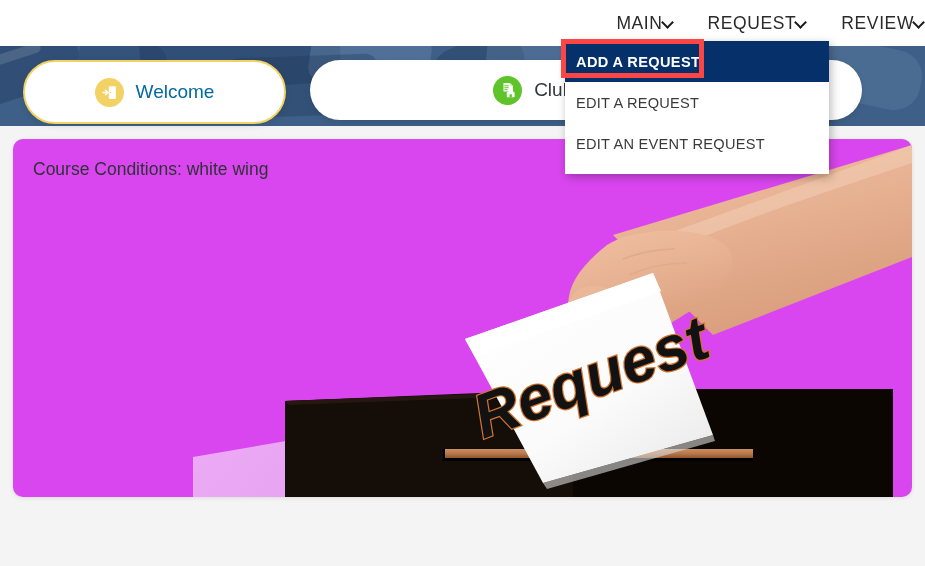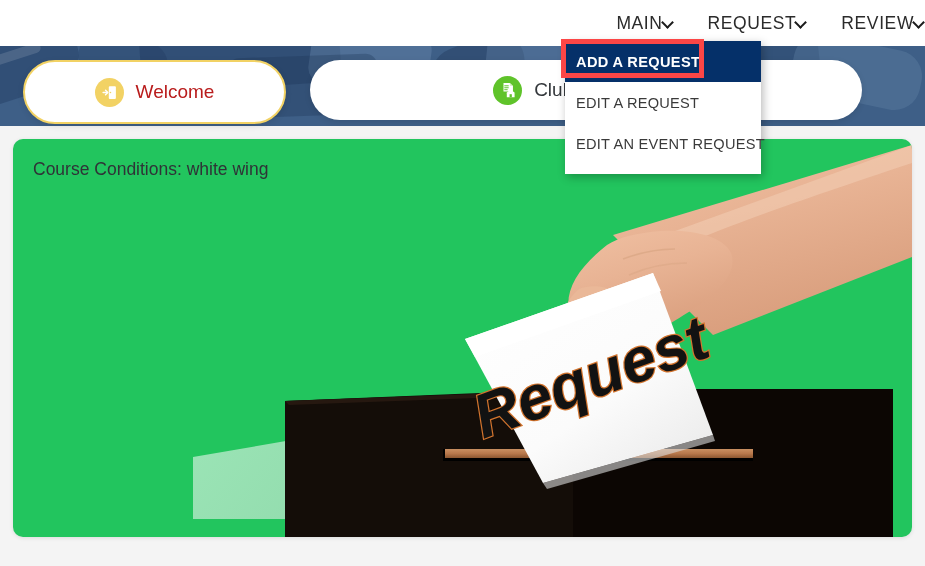--- a/index.html
+++ b/index.html
@@ -134,41 +134,41 @@
   .tab-club {
     left: 310px;
     top: 2px;
     width: 552px;
     border: none;
   }
   .tab-label {
     font-size: 19px;
     font-family: "Liberation Sans", sans-serif;
   }
-  .tab-welcome .tab-label { color: #b91c1c; }
+  .tab-welcome .tab-label { color: #0369a1; }
   .tab-club .tab-label { color: #33373b; }
 
   .icon-circle {
     width: 29px; height: 29px;
     border-radius: 50%;
     display: flex;
     align-items: center;
     justify-content: center;
     flex: none;
   }
   .ic-yellow { background: #f2d264; }
   .ic-green  { background: #5fc32a; }
 
   
   .card {
     position: absolute;
     left: 13px; top: 139px;
     width: 899px;
-    height: 398px;
-    background: #22c55e;
+    height: 358px;
+    background: #d946ef;
     border-radius: 10px;
     box-shadow: 0 1px 4px rgba(0,0,0,0.10);
     overflow: hidden;
     z-index: 10;
   }
   .course-cond {
     position: absolute;
     left: 20px; top: 20px;
     font-size: 17.5px;
     color: #2f3337;
@@ -180,21 +180,21 @@
     position: absolute;
     left: 0; top: 0;
     width: 899px; height: 418px;
     overflow: hidden;
   }
 
   
   .dropdown {
     position: absolute;
     left: 565px; top: 41px;
-    width: 196px;
+    width: 264px;
     background: #ffffff;
     box-shadow: 2px 3px 9px rgba(0,0,0,0.28);
     z-index: 60;
     padding-bottom: 10px;
   }
   .menu-item {
     height: 41px;
     display: flex;
     align-items: center;
     padding-left: 11px;

